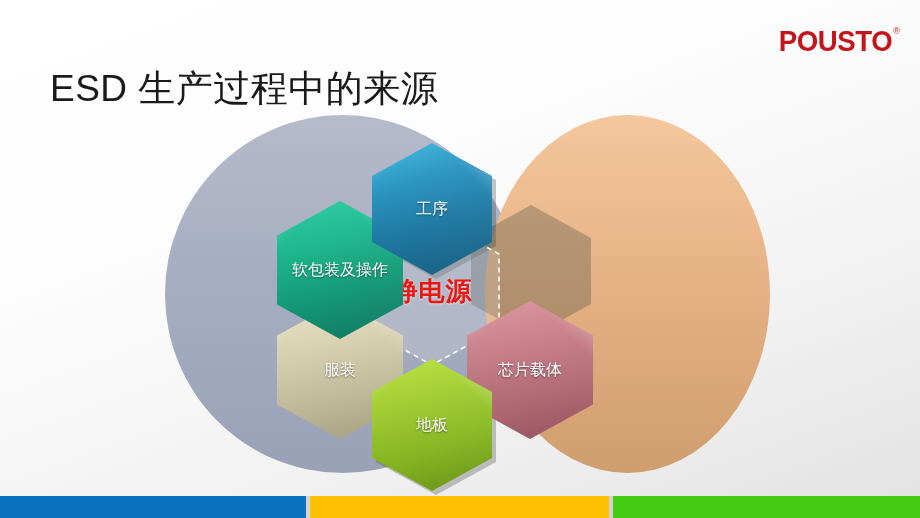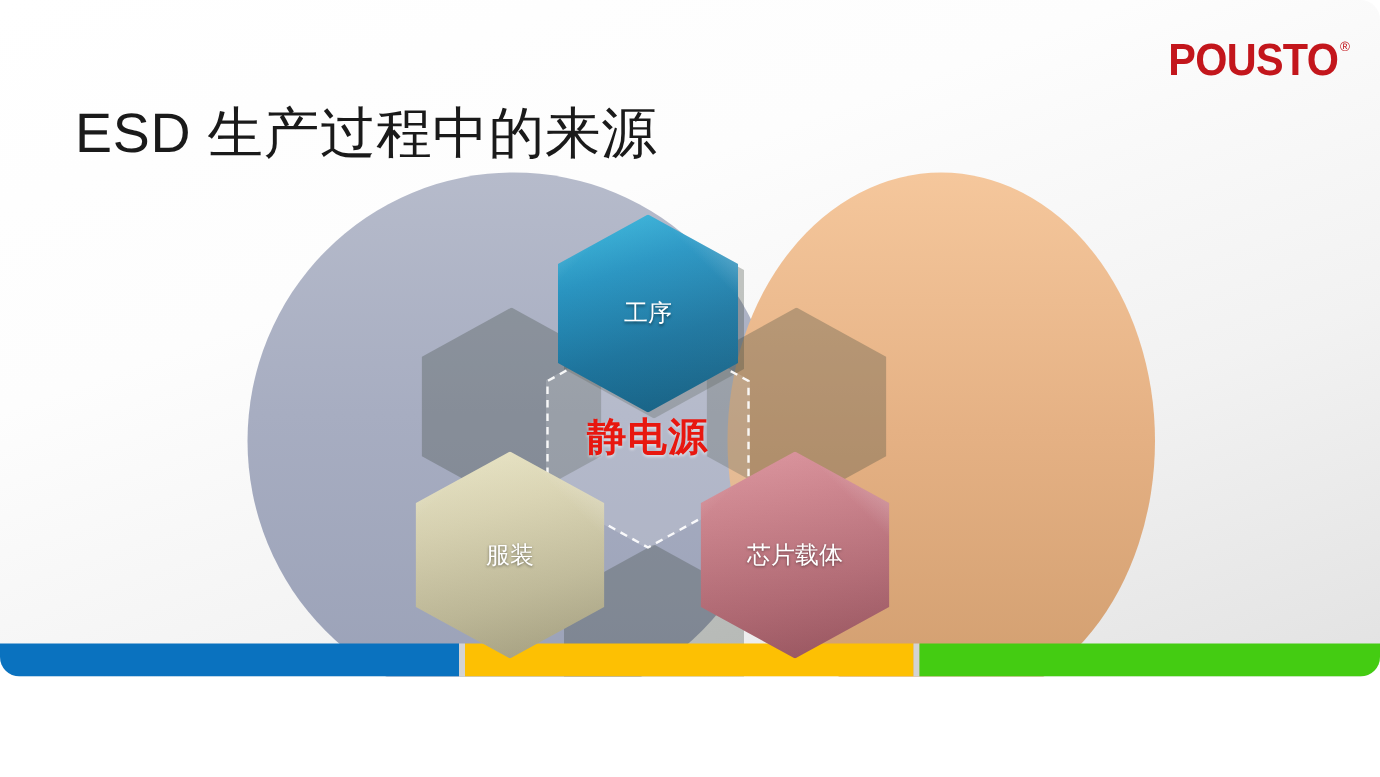--- a/index.html
+++ b/index.html
@@ -8,24 +8,23 @@
   }
   body {
     width: 920px;
     height: 518px;
     overflow: hidden;
     font-family: "Liberation Sans", "DejaVu Sans", sans-serif;
   }
   #slide {
     position: relative;
     width: 920px;
-    height: 451px;
+    height: 518px;
     background: linear-gradient(160deg, #ffffff 0%, #fdfdfd 35%, #f2f2f2 68%, #e2e2e2 100%);
     overflow: hidden;
-    border-radius: 13px;
   }
 
   
   #logo {
     position: absolute;
     top: 26px;
     right: 20px;
     display: flex;
     align-items: flex-start;
     line-height: 1;
@@ -219,34 +218,44 @@
       <div class="hex-shadow" style="left:281px; top:200px;"></div>
       <div class="hex-shadow" style="left:471px; top:200px;"></div>
       <div class="hex-shadow" style="left:376px; top:258px;"></div>
 
       <div class="hex" id="hex-process" style="left:372px; top:38px; z-index:9;">
         <div class="shade"></div>
         <div class="bevel"></div>
         <span class="hex-label">工序</span>
       </div>
 
+      <div class="hex" id="hex-softpack" style="left:277px; top:96px; z-index:8; width:126px; height:138px;">
+        <div class="shade"></div>
+        <div class="bevel"></div>
+        <span class="hex-label">软包装及操作</span>
+      </div>
 
 
       <div class="hex" id="hex-clothing" style="left:277px; top:196px; z-index:7; width:126px; height:138px;">
         <div class="shade"></div>
         <div class="bevel"></div>
         <span class="hex-label">服装</span>
       </div>
 
       <div class="hex" id="hex-worksurface" style="left:467px; top:196px; z-index:7; width:126px; height:138px;">
         <div class="shade"></div>
         <div class="bevel"></div>
         <span class="hex-label">芯片载体</span>
       </div>
 
+      <div class="hex" id="hex-floor" style="left:372px; top:254px; z-index:9;">
+        <div class="shade"></div>
+        <div class="bevel"></div>
+        <span class="hex-label">地板</span>
+      </div>
 
       <div id="hex-center" style="left:364px; top:111px;">
         <div class="center-fill"></div>
         <svg class="center-outline" viewBox="0 0 136 150" preserveAspectRatio="none">
           <polygon points="68,1 135,38 135,112 68,149 1,112 1,38" fill="none" stroke="#ffffff" stroke-width="1.6" stroke-dasharray="5 4" opacity="0.92"></polygon>
         </svg>
         <span class="center-label">静电源</span>
       </div>
 
     </div>

